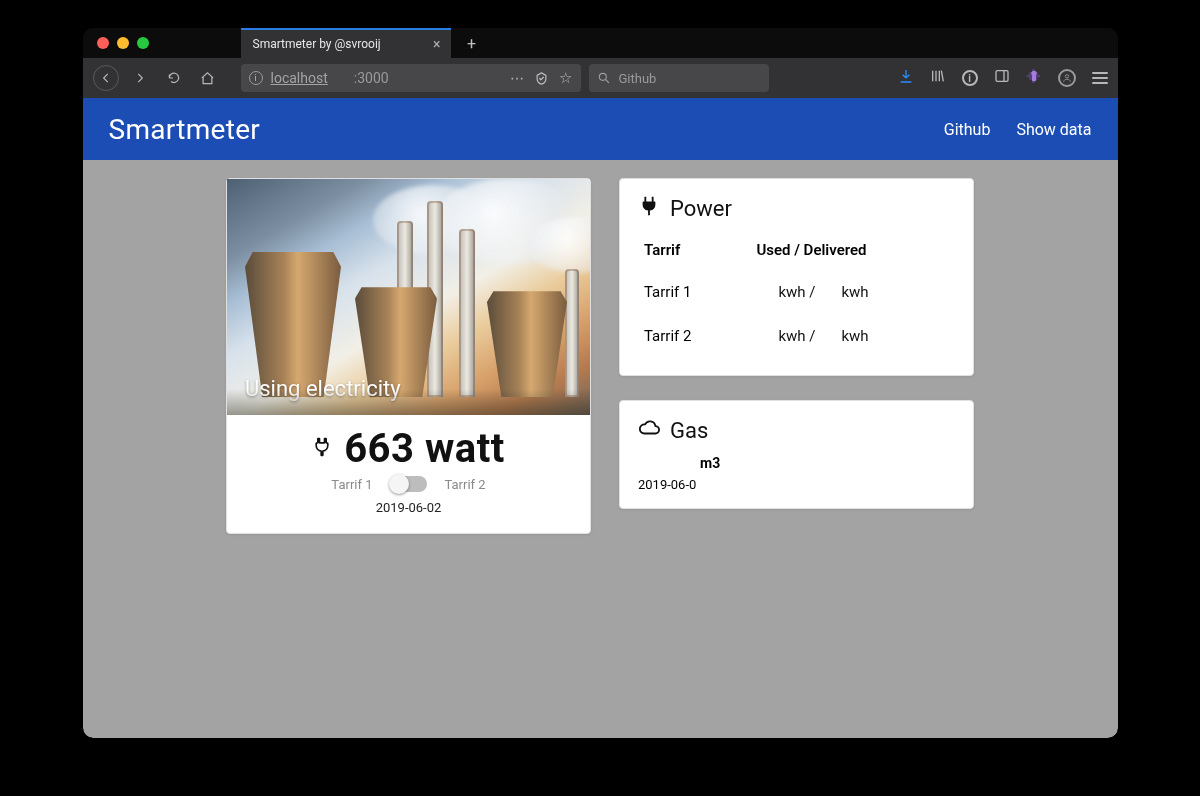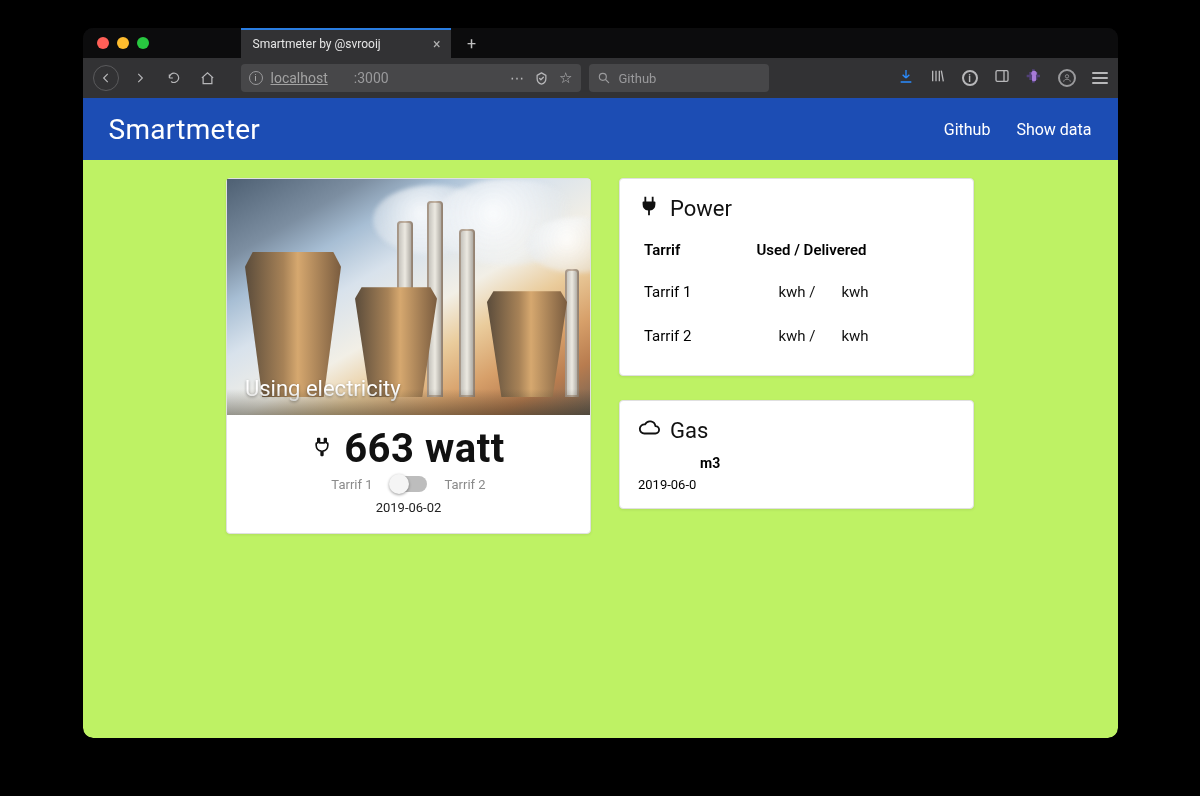--- a/index.html
+++ b/index.html
@@ -91,21 +91,21 @@
     color:#9a9a9c; font-size:13px;
   }
   .right-icons { margin-left:auto; display:flex; gap:16px; align-items:center; color:#b7b7b9;}
   .right-icons .dl { color:#2a8cff; }
   .avatar-circle{ width:18px;height:18px;border:2px solid #9a9a9c;border-radius:50%; display:flex;align-items:center;justify-content:center;}
   .hamburger{ display:flex; flex-direction:column; gap:3px;}
   .hamburger span{width:16px;height:2px;background:#b7b7b9;border-radius:1px;}
 
   
   .viewport {
-    background:#bef264;
+    background:#a3a3a3;
     min-height: 640px;
     border-radius: 10px;
   }
 
   
   .app-header {
     background: #1c4db4;
     height: 62px;
     display:flex;
     align-items:center;

